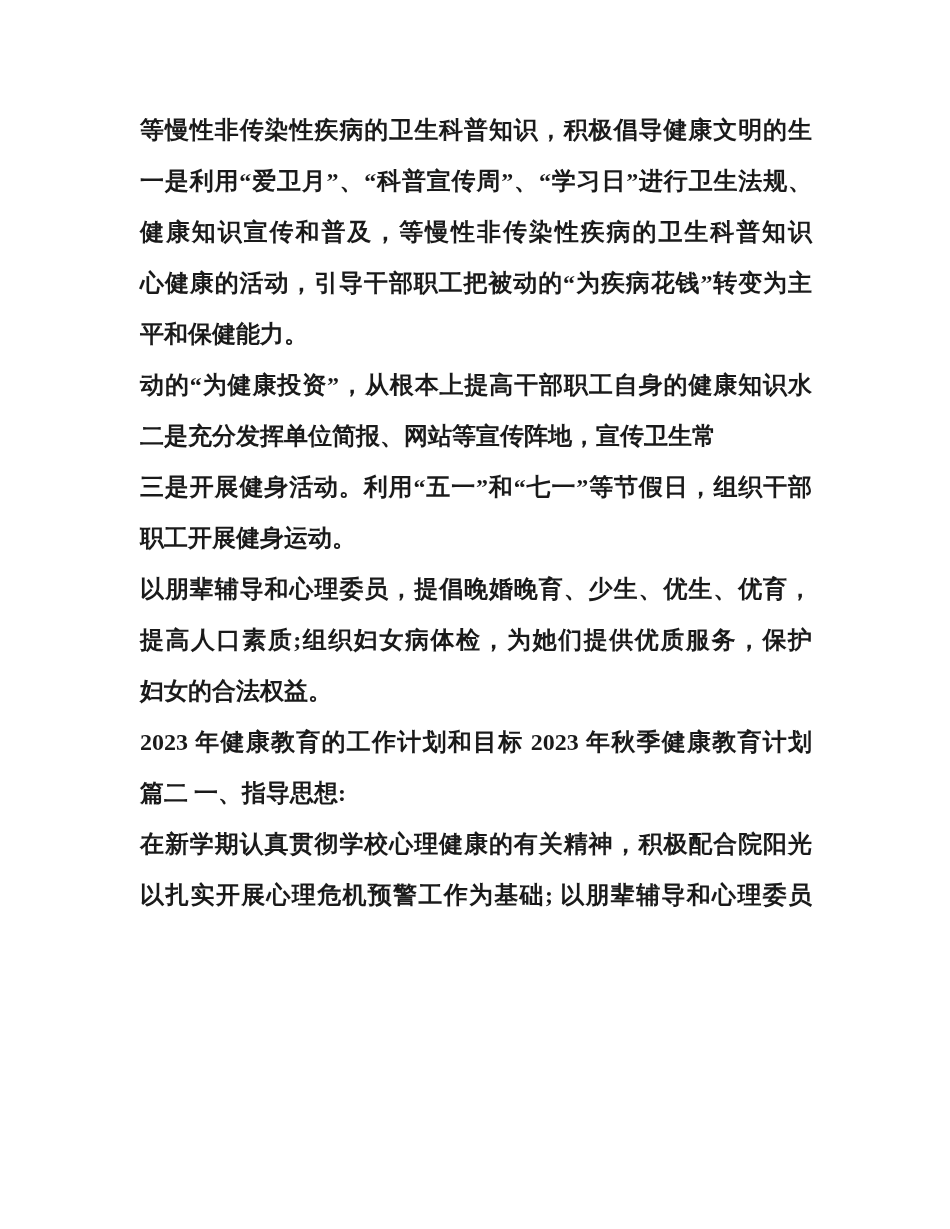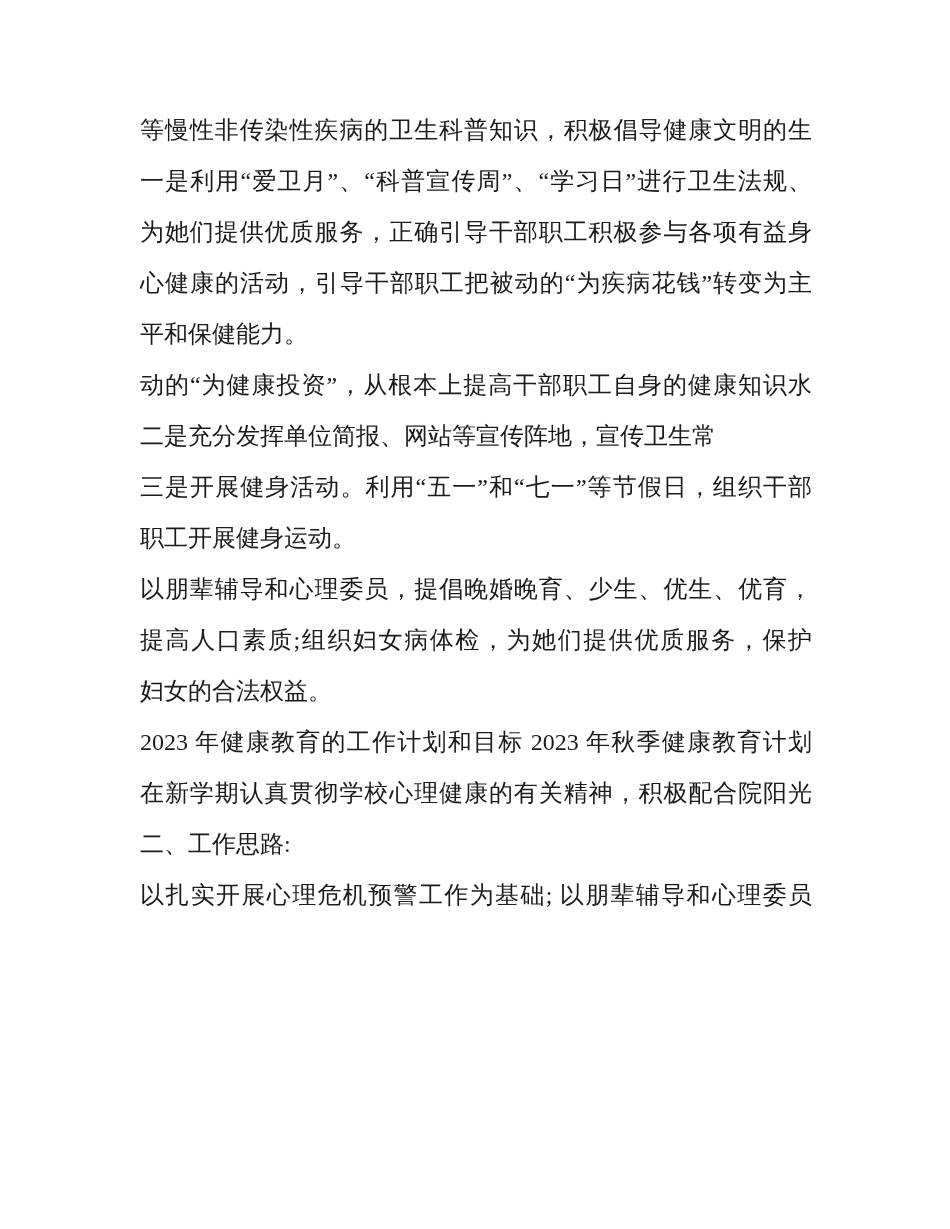--- a/index.html
+++ b/index.html
@@ -19,21 +19,21 @@
     background: #ffffff;
   }
   .text-block {
     position: absolute;
     left: 140px;
     top: 105px;
     width: 672px;
     font-family: "Liberation Serif", "DejaVu Serif", serif;
     font-size: 24px;
     color: #1a1a1a;
-    font-weight: 400;
+    font-weight: 700;
   }
   .line {
     height: 51px;
     line-height: 51px;
     white-space: normal;
     overflow: visible;
     text-align: justify;
   }
   .line.full {
     text-align-last: justify;
@@ -43,28 +43,28 @@
     text-align-last: left;
   }
 </style>
 </head>
 <body style="background: rgb(255, 255, 255);">
 
 <div class="page">
   <div class="text-block" id="doc-body" style="color: rgb(26, 26, 26);">
       <div class="line full">等慢性非传染性疾病的卫生科普知识，积极倡导健康文明的生</div>
       <div class="line full">一是利用“爱卫月”、“科普宣传周”、“学习日”进行卫生法规、</div>
-      <div class="line full">为她们提供优质服务，正确引导干部职工积极参与各项有益身</div>
+      <div class="line full">健康知识宣传和普及，等慢性非传染性疾病的卫生科普知识</div>
       <div class="line full">心健康的活动，引导干部职工把被动的“为疾病花钱”转变为主</div>
       <div class="line short">平和保健能力。</div>
       <div class="line full">动的“为健康投资”，从根本上提高干部职工自身的健康知识水</div>
       <div class="line short">二是充分发挥单位简报、网站等宣传阵地，宣传卫生常</div>
       <div class="line full">三是开展健身活动。利用“五一”和“七一”等节假日，组织干部</div>
       <div class="line short">职工开展健身运动。</div>
       <div class="line full">以朋辈辅导和心理委员，提倡晚婚晚育、少生、优生、优育，</div>
       <div class="line full">提高人口素质;组织妇女病体检，为她们提供优质服务，保护</div>
       <div class="line short">妇女的合法权益。</div>
       <div class="line full">2023 年健康教育的工作计划和目标 2023 年秋季健康教育计划</div>
+      <div class="line short">篇二 一、指导思想:</div>
       <div class="line full">在新学期认真贯彻学校心理健康的有关精神，积极配合院阳光</div>
-      <div class="line short">二、工作思路:</div>
       <div class="line full">以扎实开展心理危机预警工作为基础; 以朋辈辅导和心理委员</div>
     </div>
 </div>
 
 </body></html>

